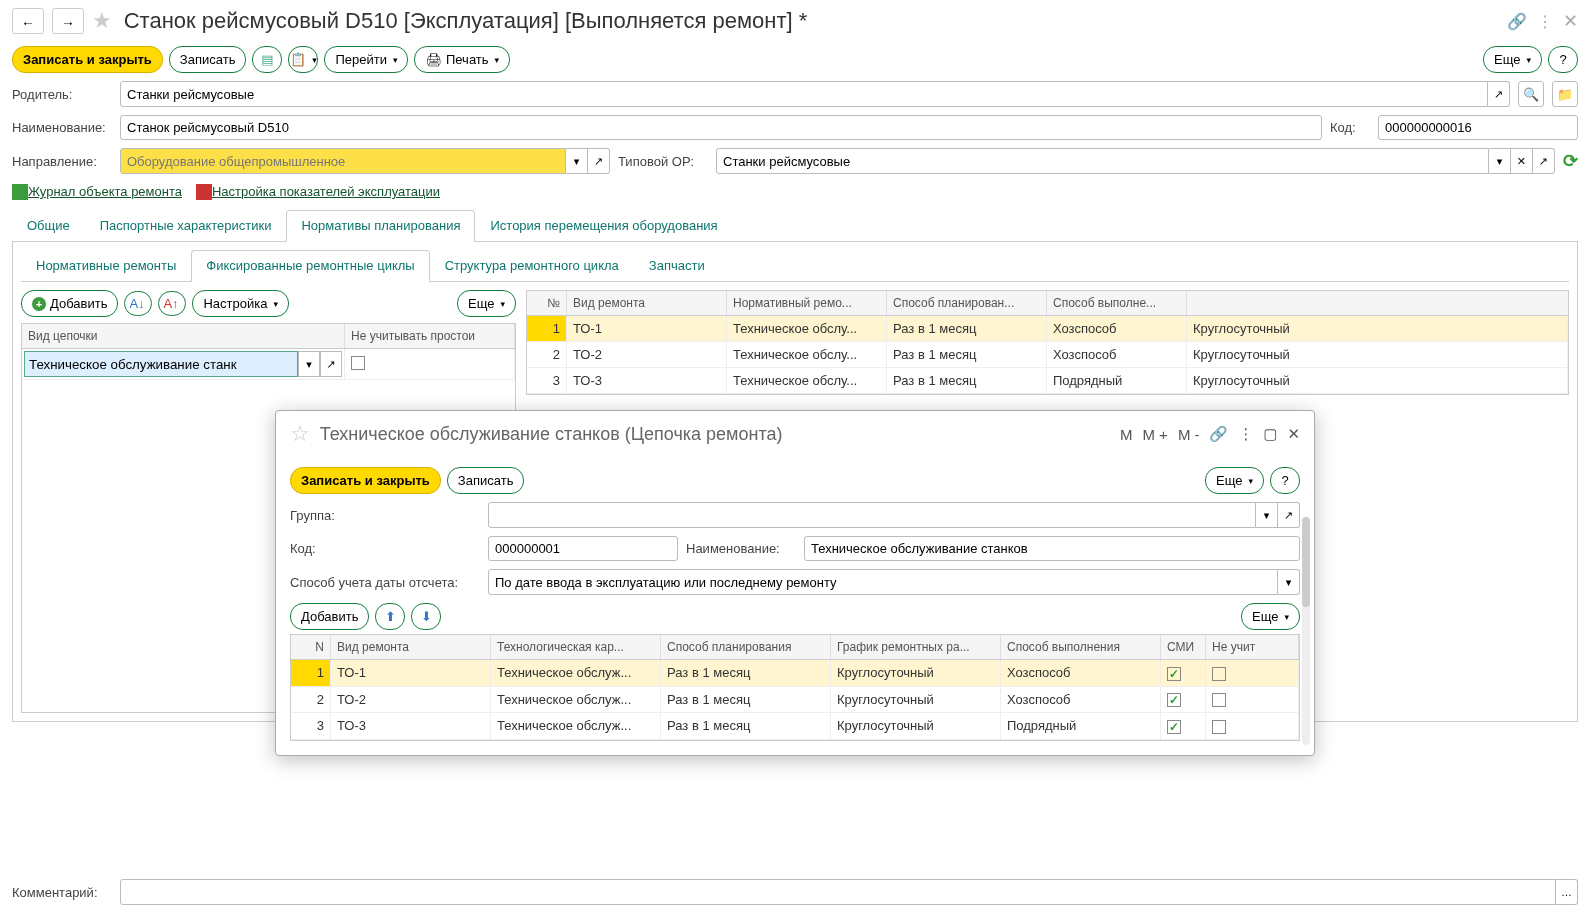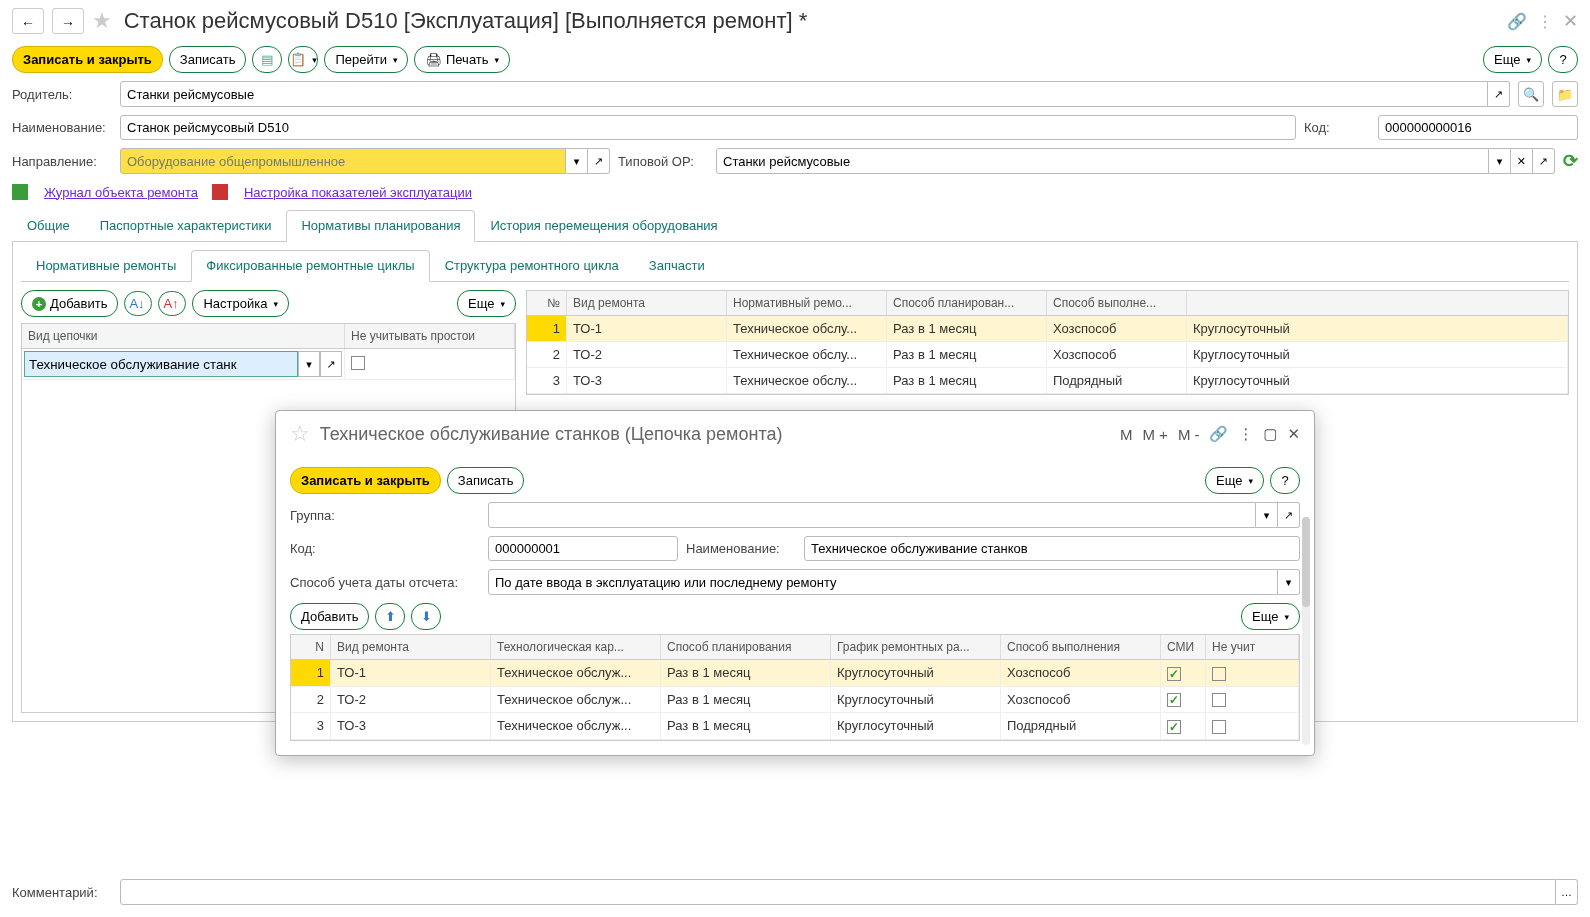--- a/index.html
+++ b/index.html
@@ -24,21 +24,21 @@
 .form-label { min-width: 100px; color: #444; }
 .input { border: 1px solid #bbb; border-radius: 3px; padding: 4px 6px; font-size: 13px; flex: 1; background: #fff; }
 .input-readonly { background: #fde047; color: #777; }
 .input-btn { width: 22px; height: 26px; border: 1px solid #bbb; background: #fff; cursor: pointer; display: inline-flex; align-items: center; justify-content: center; font-size: 11px; }
 .input-group { display: flex; flex: 1; }
 .input-group .input { border-radius: 3px 0 0 3px; }
 .input-group .input-btn { border-left: none; }
 .input-group .input-btn:last-child { border-radius: 0 3px 3px 0; }
 
 .links-row { display: flex; align-items: center; padding: 6px 12px; gap: 14px; }
-.link { color: #6d28d9; text-decoration: underline; cursor: pointer; display: flex; align-items: center; gap: 16px; }
+.link { color: #14532d; text-decoration: underline; cursor: pointer; display: flex; gap: 0; }
 .link-ico { width: 16px; height: 16px; display: inline-block; }
 
 .tabs { display: flex; border-bottom: 1px solid #ccc; margin: 4px 12px 0 12px; }
 .tab { padding: 7px 14px; border: 1px solid transparent; cursor: pointer; color: #0f766e; }
 .tab.active { background: #fff; border: 1px solid #ccc; border-bottom-color: #fff; margin-bottom: -1px; border-radius: 4px 4px 0 0; }
 
 .panel { border: 1px solid #ccc; margin: 0 12px 8px 12px; padding: 8px; border-top: none; }
 
 .subtabs { display: flex; border-bottom: 1px solid #ccc; margin-bottom: 8px; }
 .subtabs .tab { font-size: 13px; }
@@ -134,21 +134,21 @@
     <button class="input-btn">↗</button>
   </div>
   <span class="icon-sq" style="color:#4a8;">🔍</span>
   <span class="icon-sq" style="color:#c90;">📁</span>
 </div>
 
 <div class="form-row">
   <span class="form-label">Наименование:</span>
   <input class="input" value="Станок рейсмусовый D510" style="">
   <span class="form-label" style="min-width:40px;">Код:</span>
-  <input class="input" style="flex: 0 0 200px; margin-left: 26px;" value="000000000016">
+  <input class="input" style="flex: 0 0 200px;" value="000000000016">
 </div>
 
 <div class="form-row">
   <span class="form-label">Направление:</span>
   <div class="input-group" style="flex:0 0 490px;">
     <input class="input input-readonly" value="Оборудование общепромышленное" style="">
     <button class="input-btn">▾</button>
     <button class="input-btn">↗</button>
   </div>
   <span class="form-label" style="min-width:90px;">Типовой ОР:</span>

